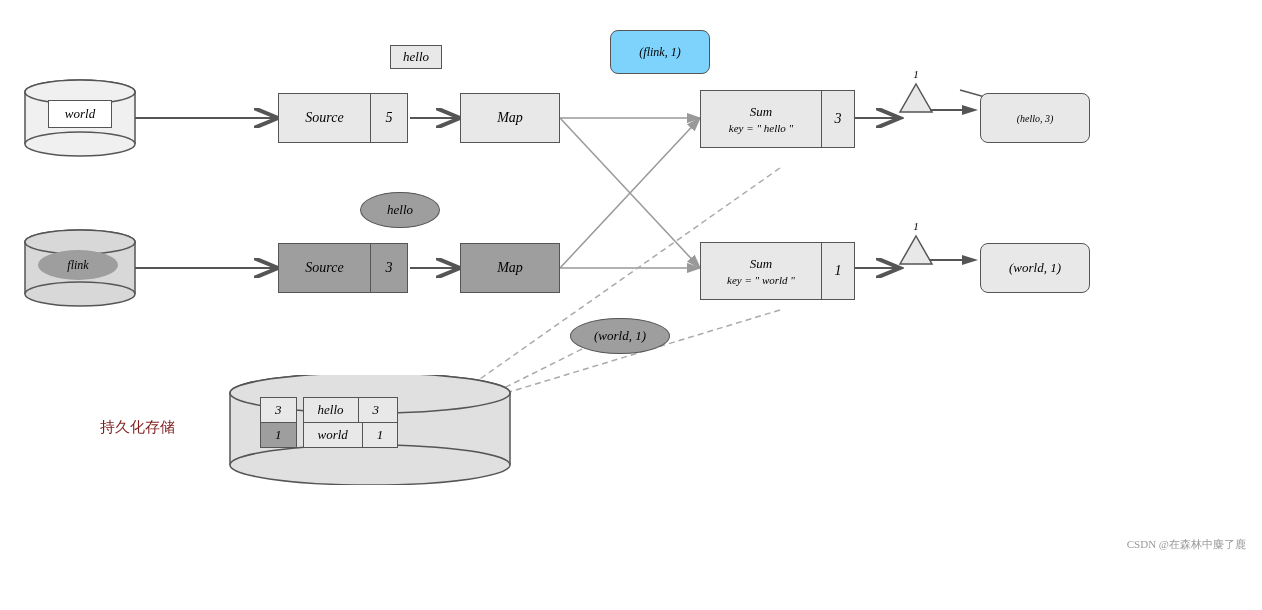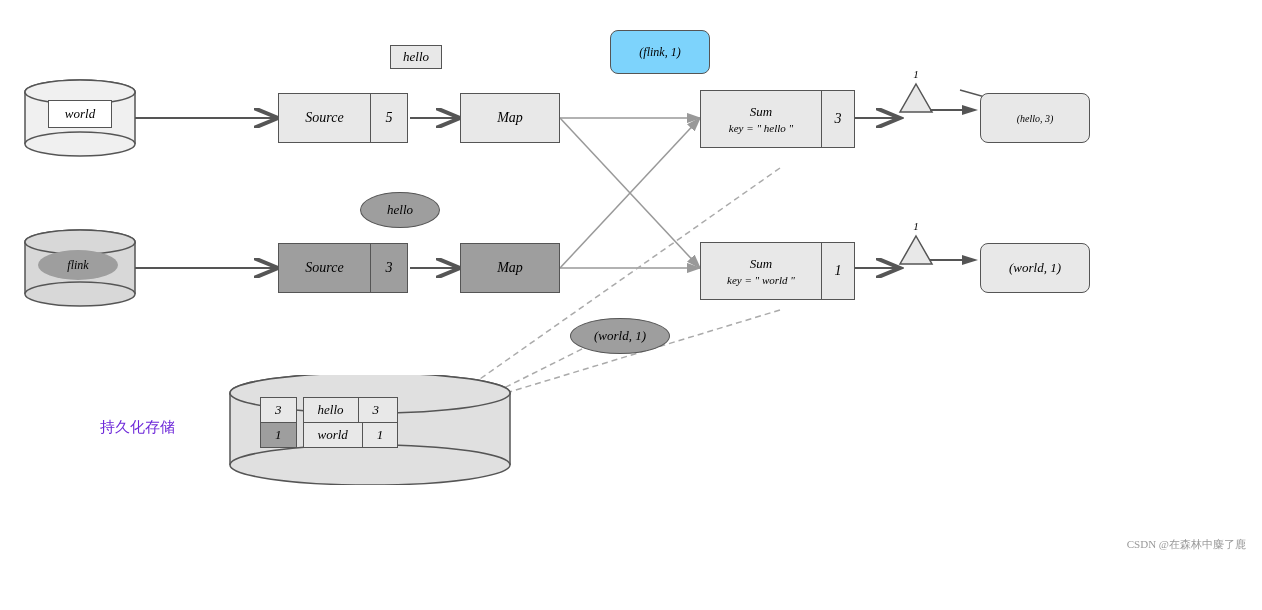--- a/index.html
+++ b/index.html
@@ -72,21 +72,21 @@
       position: absolute;
       display: flex;
       flex-direction: column;
       align-items: center;
     }
 
     
     .storage-label {
       position: absolute;
       font-size: 15px;
-      color: #6d28d9;
+      color: #7f1d1d;
     }
 
     
     .caption {
       position: absolute;
       bottom: 18px;
       left: 50%;
       transform: translateX(-50%);
       font-size: 15px;
       color: #222;

